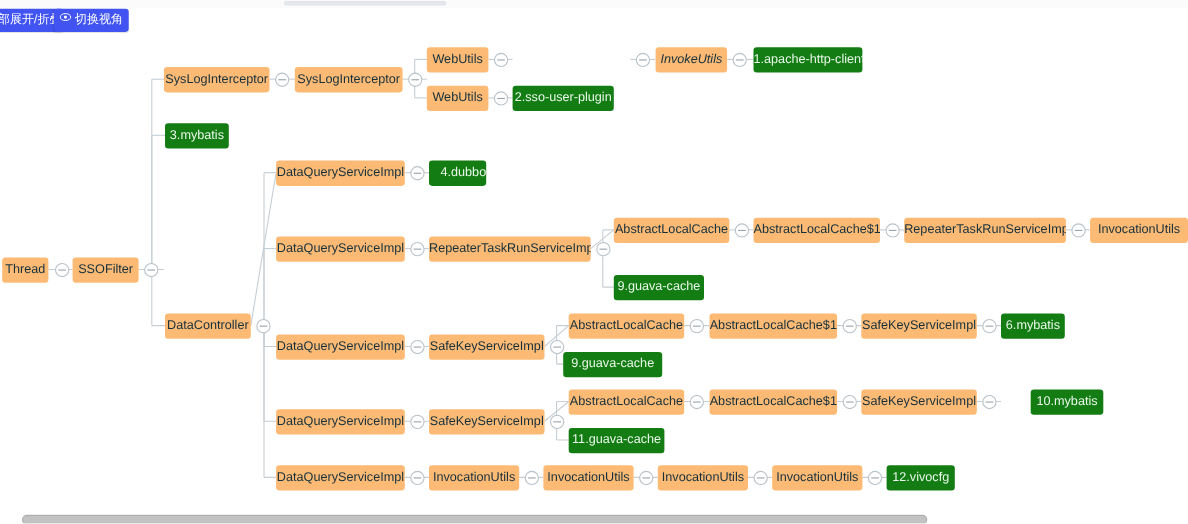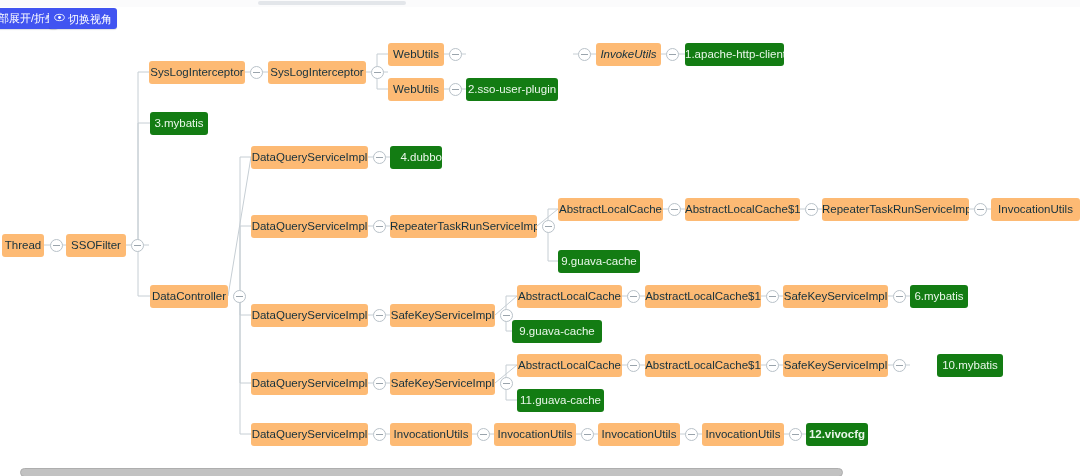--- a/index.html
+++ b/index.html
@@ -178,21 +178,21 @@
       <div class="node blue" style="left: 517px; top: 354px; width: 105px;">AbstractLocalCache</div>
       <div class="node blue" style="left: 645px; top: 354px; width: 116px;">AbstractLocalCache$1</div>
       <div class="node blue" style="left: 783px; top: 354px; width: 105px;">SafeKeyServiceImpl</div>
       <div class="node green" style="left: 910px; top: 354px; width: 66px; margin-left: 27px;">10.mybatis</div>
       <div class="node green" style="left: 517px; top: 389px; width: 87px;">11.guava-cache</div>
       <div class="node blue" style="left: 251px; top: 423px; width: 117px;">DataQueryServiceImpl</div>
       <div class="node blue" style="left: 390px; top: 423px; width: 82px;">InvocationUtils</div>
       <div class="node blue" style="left: 494px; top: 423px; width: 82px;">InvocationUtils</div>
       <div class="node blue" style="left: 598px; top: 423px; width: 82px;">InvocationUtils</div>
       <div class="node blue" style="left: 702px; top: 423px; width: 82px;">InvocationUtils</div>
-      <div class="node green" style="left: 806px; top: 423px; width: 62px; font-weight: bold;">12.vivocfg</div>
+      <div class="node green" style="left: 806px; top: 423px; width: 62px;">12.vivocfg</div>
       <div class="toggle" style="left: 50px; top: 239px;"></div>
       <div class="toggle" style="left: 131px; top: 239px;"></div>
       <div class="toggle" style="left: 250px; top: 66px;"></div>
       <div class="toggle" style="left: 371px; top: 66px;"></div>
       <div class="toggle" style="left: 449px; top: 48px;"></div>
       <div class="toggle" style="left: 578px; top: 48px;"></div>
       <div class="toggle" style="left: 666px; top: 48px;"></div>
       <div class="toggle" style="left: 449px; top: 83px;"></div>
       <div class="toggle" style="left: 373px; top: 151px;"></div>
       <div class="toggle" style="left: 373px; top: 220px;"></div>

